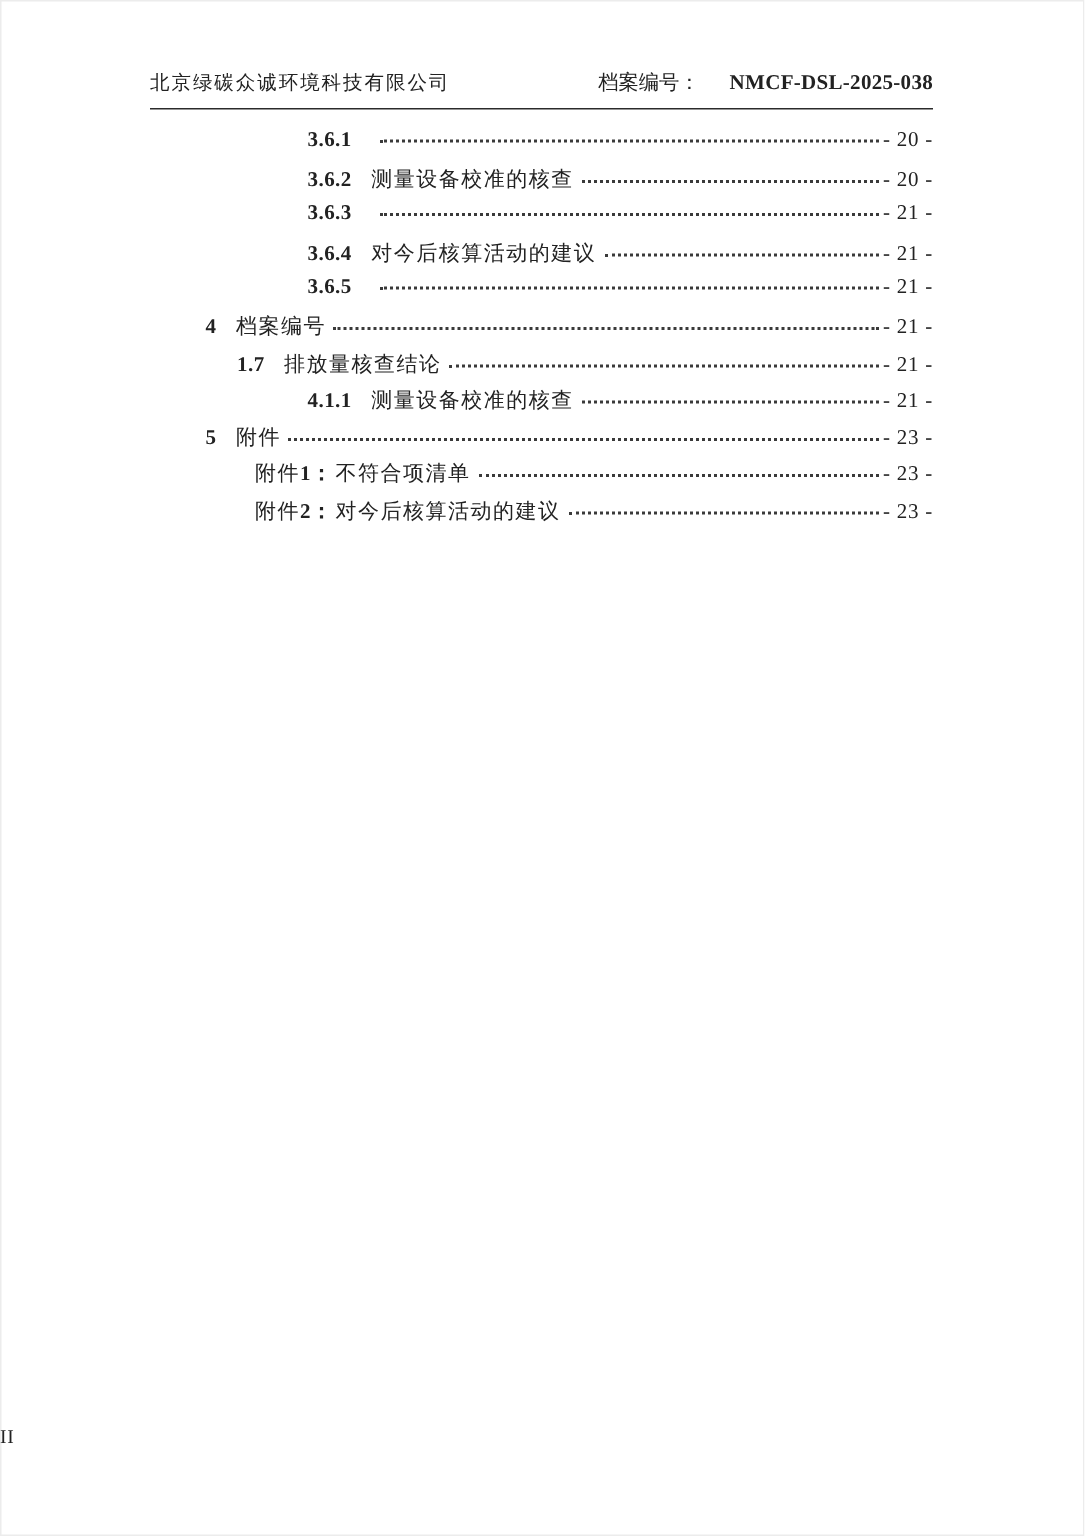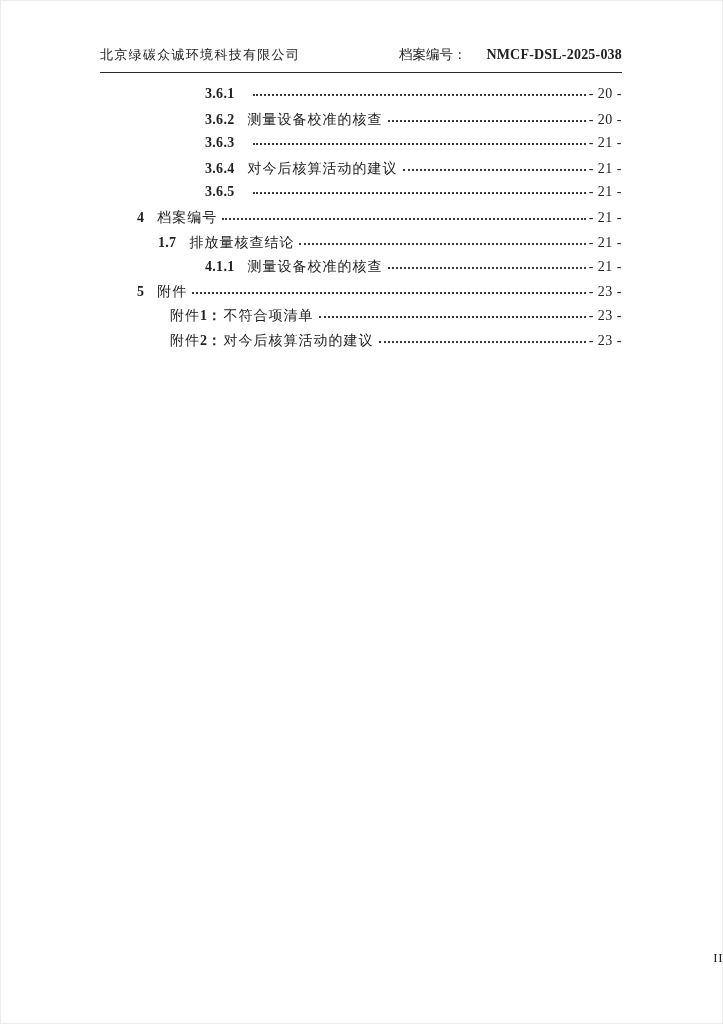--- a/index.html
+++ b/index.html
@@ -96,21 +96,21 @@
   .toc-row.l1 { padding-left: 37px; }
   .toc-row.l2 { padding-left: 58px; }
   .toc-row.l3 { padding-left: 105px; }
   .toc-row.annex { padding-left: 70px; }
   
   .footer {
     position: absolute;
     left: 0;
     right: 0;
     bottom: 58px;
-    text-align: right;
+    text-align: left;
     font-size: 13px;
     letter-spacing: 0.5px;
   }
 </style>
 </head>
 <body>
 
 <div class="page">
 
   <div class="header">

